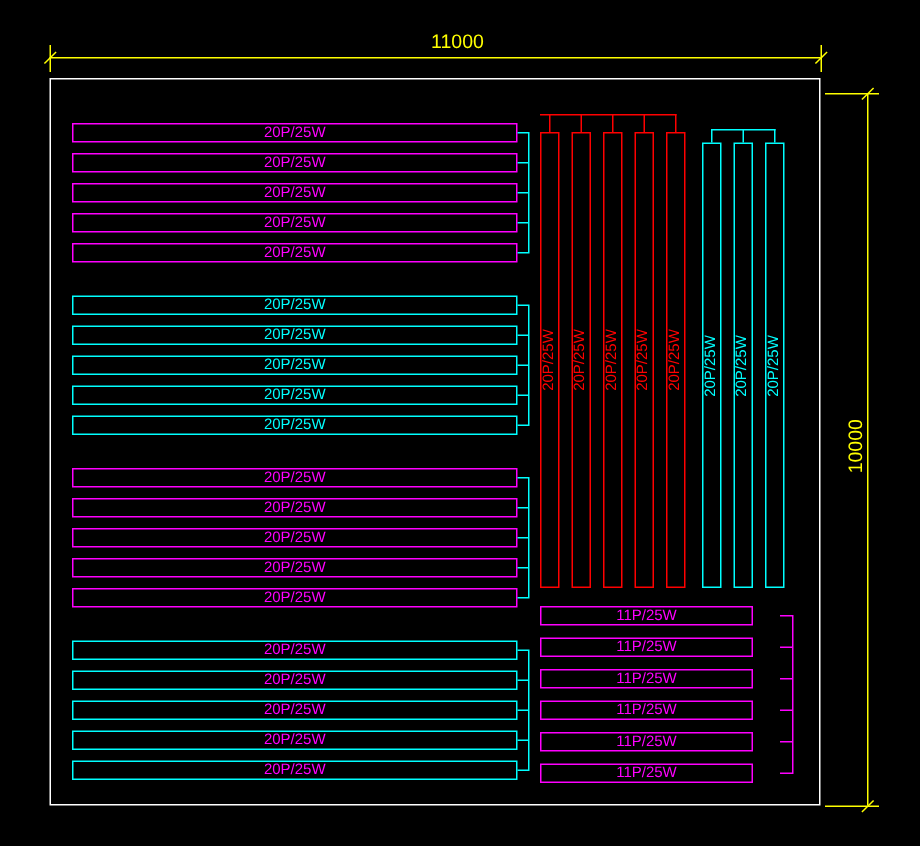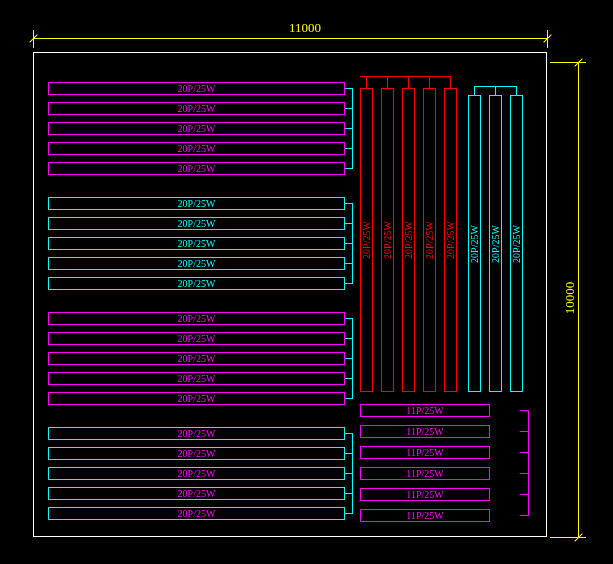--- a/index.html
+++ b/index.html
@@ -1,23 +1,23 @@
 <!DOCTYPE html>
 <html><head>
 <meta charset="utf-8">
 <style>
   html,body{margin:0;padding:0;background:#000;}
   #canvas{position:relative;width:613px;height:564px;background:#000;overflow:hidden;
-          font-family:Liberation Serif, serif;}
+          font-family:Liberation Sans, sans-serif;}
   .border-rect{position:absolute;left:33px;top:52px;width:514px;height:485px;
                border:1px solid #ffffff;box-sizing:border-box;}
   .bar{position:absolute;height:13px;border:1px solid;box-sizing:border-box;
        display:flex;align-items:center;justify-content:center;font-size:10px;line-height:1;}
   .hbar{left:48px;width:297px;}
-  .bbar{left:360px;width:130px;}
+  .bbar{left:360px;width:142px;}
   .vbar{position:absolute;width:13px;border:1px solid;box-sizing:border-box;
         display:flex;align-items:center;justify-content:center;}
   .vbar span{transform:rotate(-90deg);white-space:nowrap;font-size:10px;line-height:1;}
   .m{border-color:#FF00FF;color:#FF00FF;}
   .c{border-color:#00FFFF;color:#00FFFF;}
   .r{border-color:#FF0000;color:#FF0000;}
   .tm{color:#FF00FF;}
   .hl{position:absolute;height:1px;}
   .vl{position:absolute;width:1px;}
   .bg-c{background:#00FFFF;}

